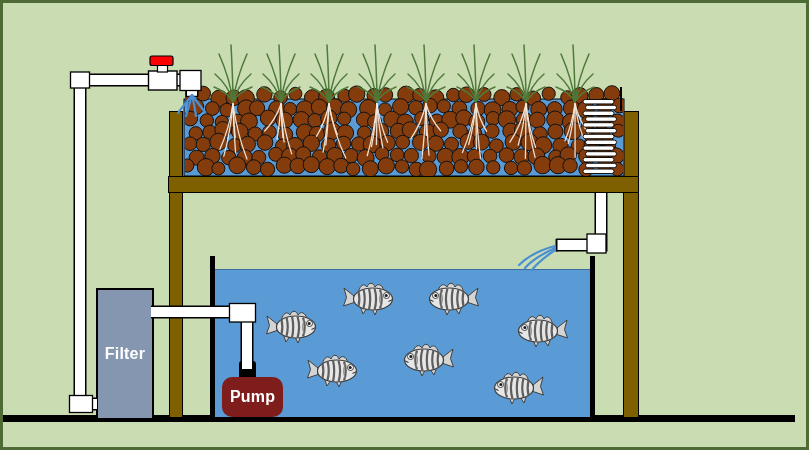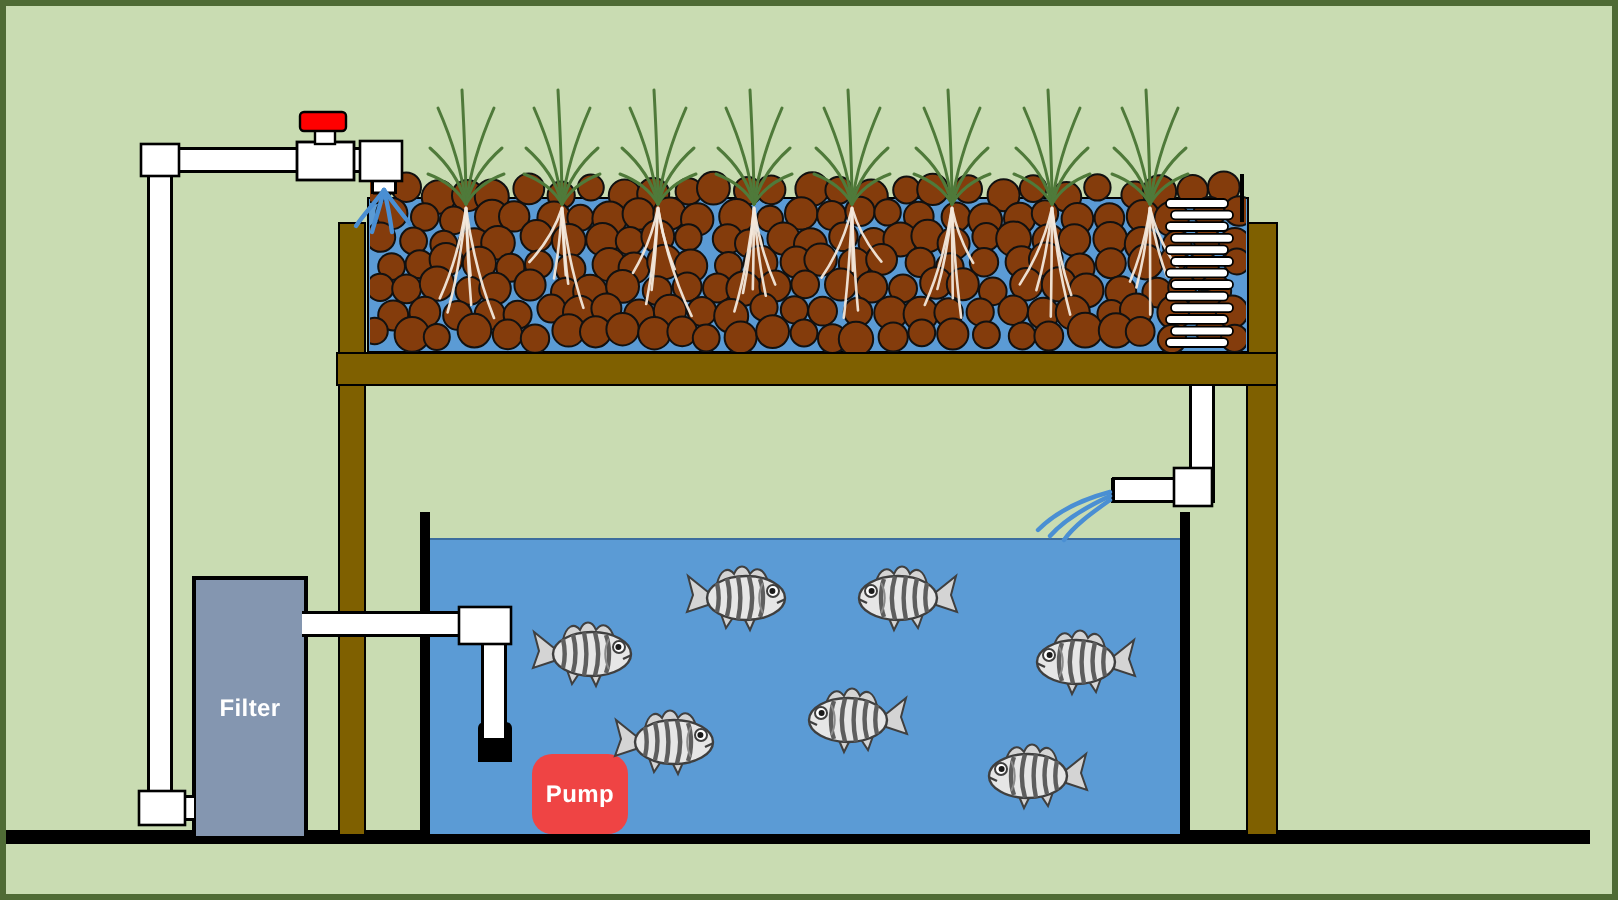--- a/index.html
+++ b/index.html
@@ -11,23 +11,23 @@
   .post-left{left:169px;top:111px;width:12px;height:305px;}
   .post-right{left:623px;top:111px;width:14px;height:305px;}
   .bed-bar{position:absolute;left:168px;top:176px;width:469px;height:15px;background:#7f6000;border:1.5px solid #000;}
   .tank-wall{position:absolute;background:#000;top:256px;height:161px;width:5px;}
   .tw-left{left:210px;}
   .tw-right{left:590px;}
   .tank-water{position:absolute;left:215px;top:269px;width:375px;height:147px;background:#5b9bd5;
               border-top:1px solid rgba(15,40,75,.4);}
   .filter{position:absolute;left:96px;top:288px;width:54px;height:128px;background:#8496b0;
           border:2px solid #000;display:flex;align-items:center;justify-content:center;z-index:3;}
-  .label{color:#fff;font-weight:bold;font-size:12px;letter-spacing:.2px;}
-  .pump{position:absolute;left:222px;top:377px;width:48px;height:40px;background:#ef4444;border-radius:10px;
-        display:flex;align-items:center;justify-content:center;z-index:3;margin-left:44px;}
+  .label{color:#fff;font-weight:bold;font-size:16px;letter-spacing:.2px;}
+  .pump{position:absolute;left:222px;top:377px;width:61px;height:40px;background:#7f1d1d;border-radius:10px;
+        display:flex;align-items:center;justify-content:center;z-index:3;}
   .pump-nub{position:absolute;left:239px;top:361px;width:17px;height:20px;background:#000;
             border-radius:3px 3px 0 0;z-index:3;}
   #decor{position:absolute;left:0;top:0;z-index:10;pointer-events:none;}
 </style>
 </head>
 <body>
 
 <div class="scene">
   <div class="ground"></div>
 

